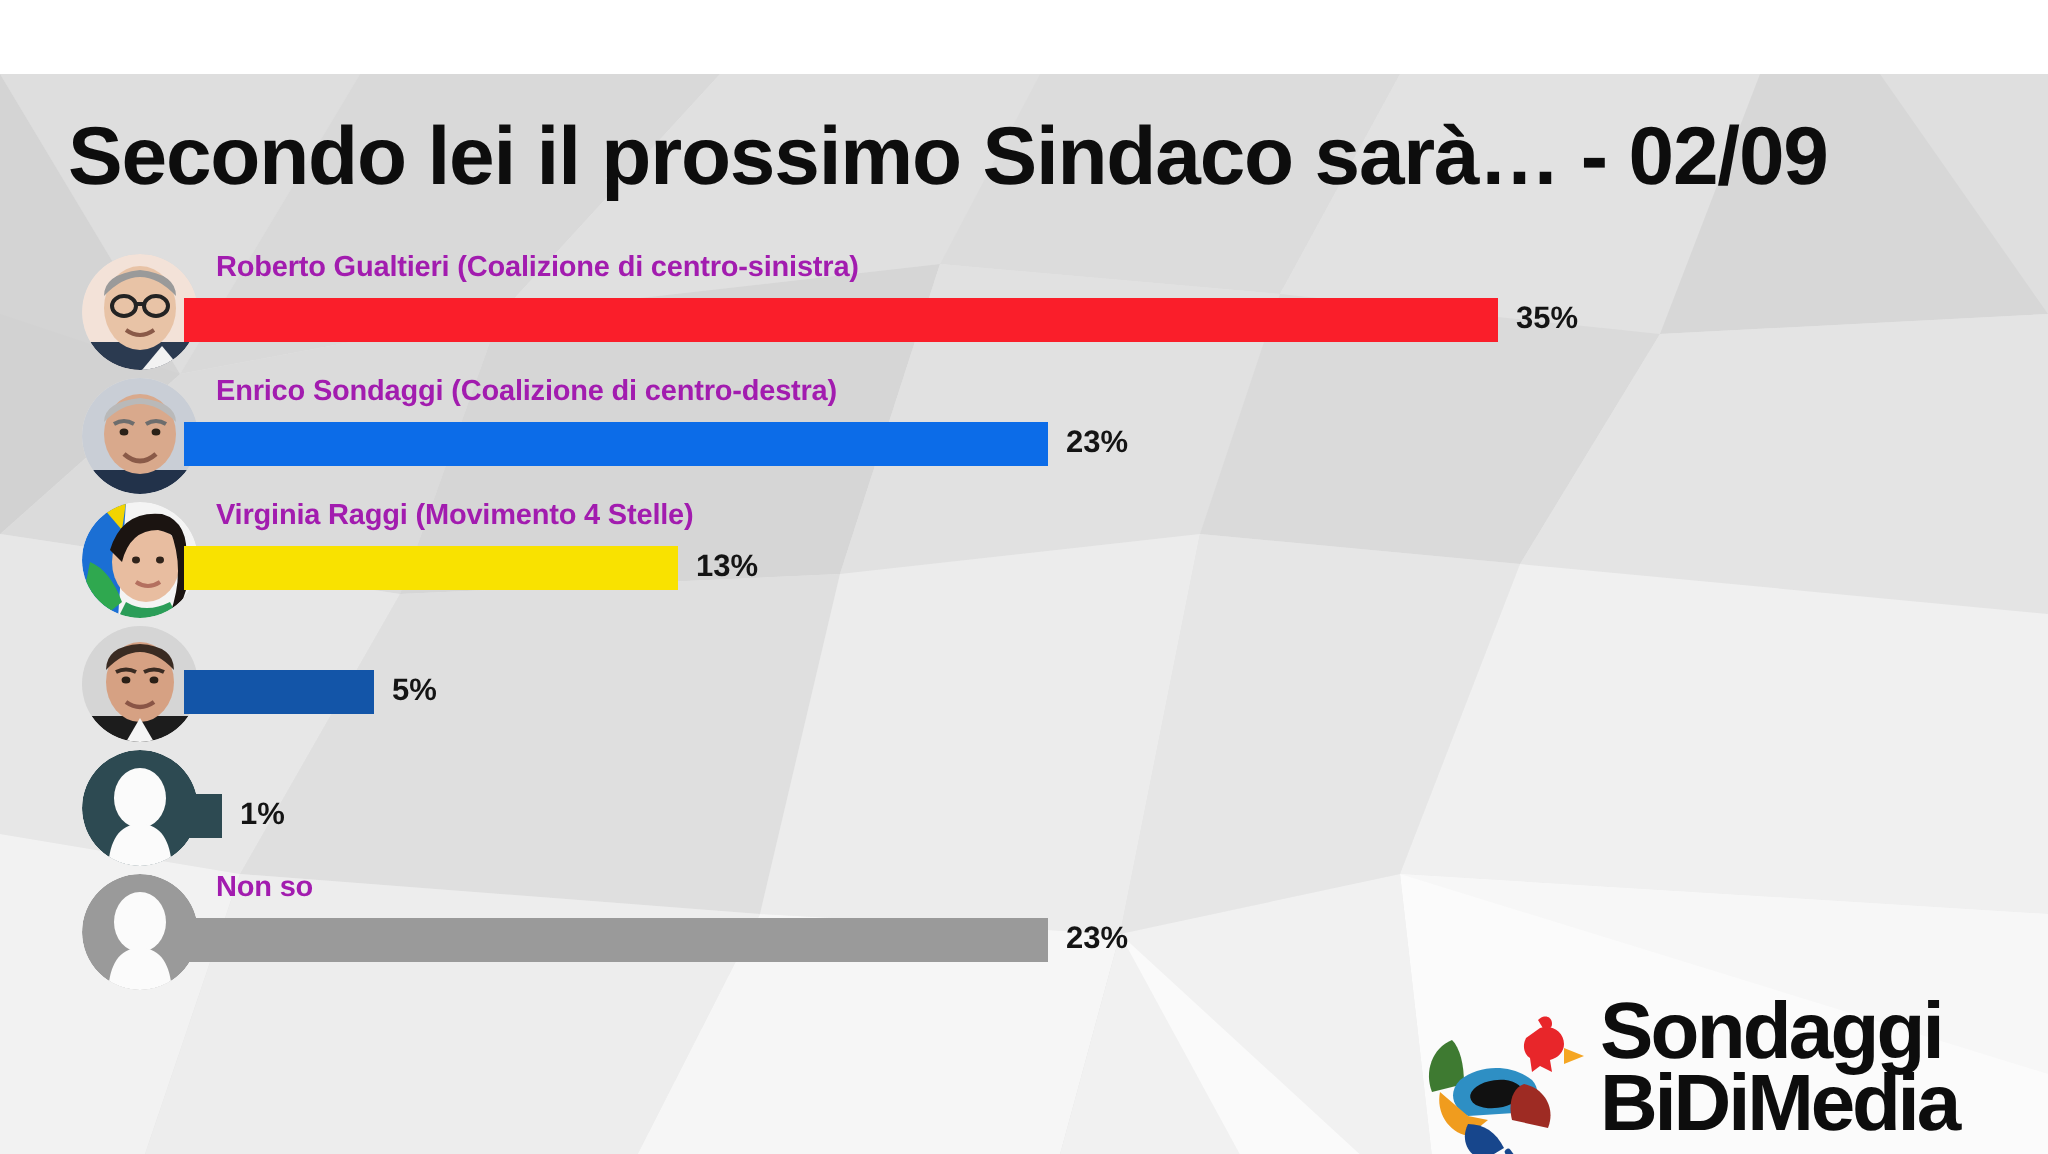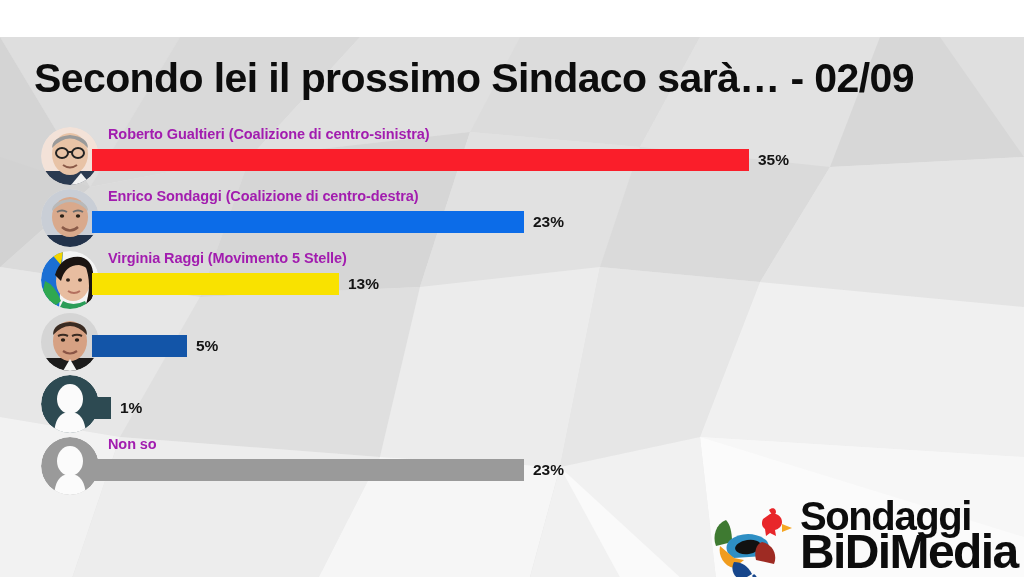--- a/index.html
+++ b/index.html
@@ -125,21 +125,21 @@
     width: 206px;
   }
   .logo-line {
     font-size: 40px;
     font-weight: bold;
     color: #0d0d0d;
     line-height: 36px;
     letter-spacing: -1.4px;
     white-space: nowrap;
   }
-  #logo-line2 { font-size: 48px; letter-spacing: -1.6px; }
+  #logo-line2 { font-size: 40px; letter-spacing: -1.6px; }
   #logo-url {
     font-size: 11.5px;
     font-weight: bold;
     color: #111;
     letter-spacing: -0.1px;
     margin-top: 5px;
     text-align: center;
     white-space: nowrap;
   }
 </style>
@@ -255,21 +255,21 @@
             <ellipse cx="32" cy="30" rx="17" ry="20" fill="#e8bda0"></ellipse>
             <path d="M14 24 Q20 4 40 6 Q54 10 52 30 Q50 16 38 14 Q24 14 20 30 Z" fill="#1b1411"></path>
             <path d="M44 14 Q56 22 52 44 Q50 52 44 56 Q52 34 44 14Z" fill="#1b1411"></path>
             <ellipse cx="27" cy="29" rx="2" ry="1.7" fill="#30231a"></ellipse>
             <ellipse cx="39" cy="29" rx="2" ry="1.7" fill="#30231a"></ellipse>
             <path d="M27 40 Q33 44 39 40" stroke="#b4705f" stroke-width="2" fill="none"></path>
             <path d="M22 50 Q32 56 44 50 L48 58 L18 58Z" fill="#2b9d58"></path>
           </g>
         </svg>
       </div>
-      <div class="row-label">Virginia Raggi (Movimento 5 Stelle)</div>
+      <div class="row-label">Virginia Raggi (Movimento 4 Stelle)</div>
       <div class="bar-line">
         <span class="bar" style="width:247px;background:#F9E200;"></span>
         <span class="bar-value">13%</span>
       </div>
     </div>
 
     <div class="row">
       <div class="avatar">
         <svg viewBox="0 0 58 58">
           <defs>

